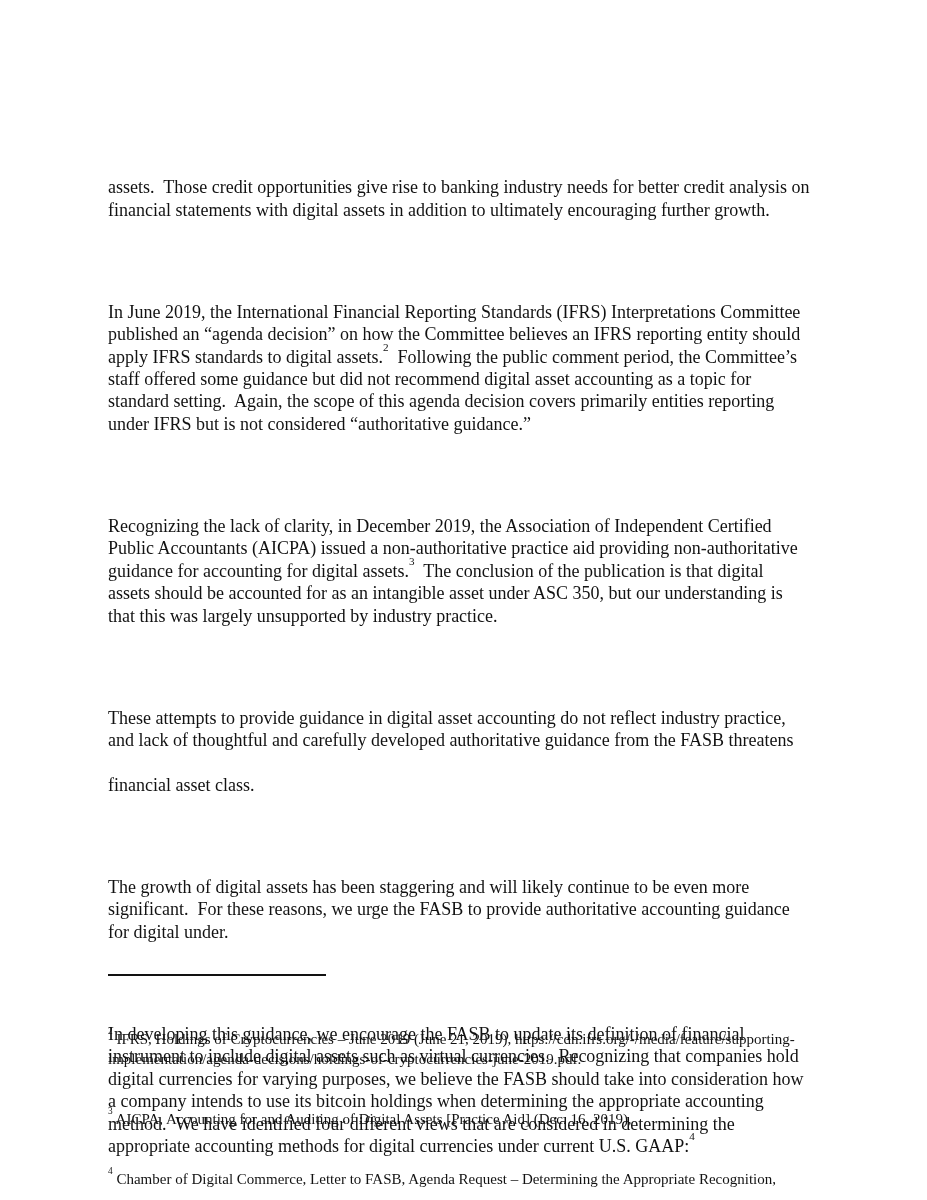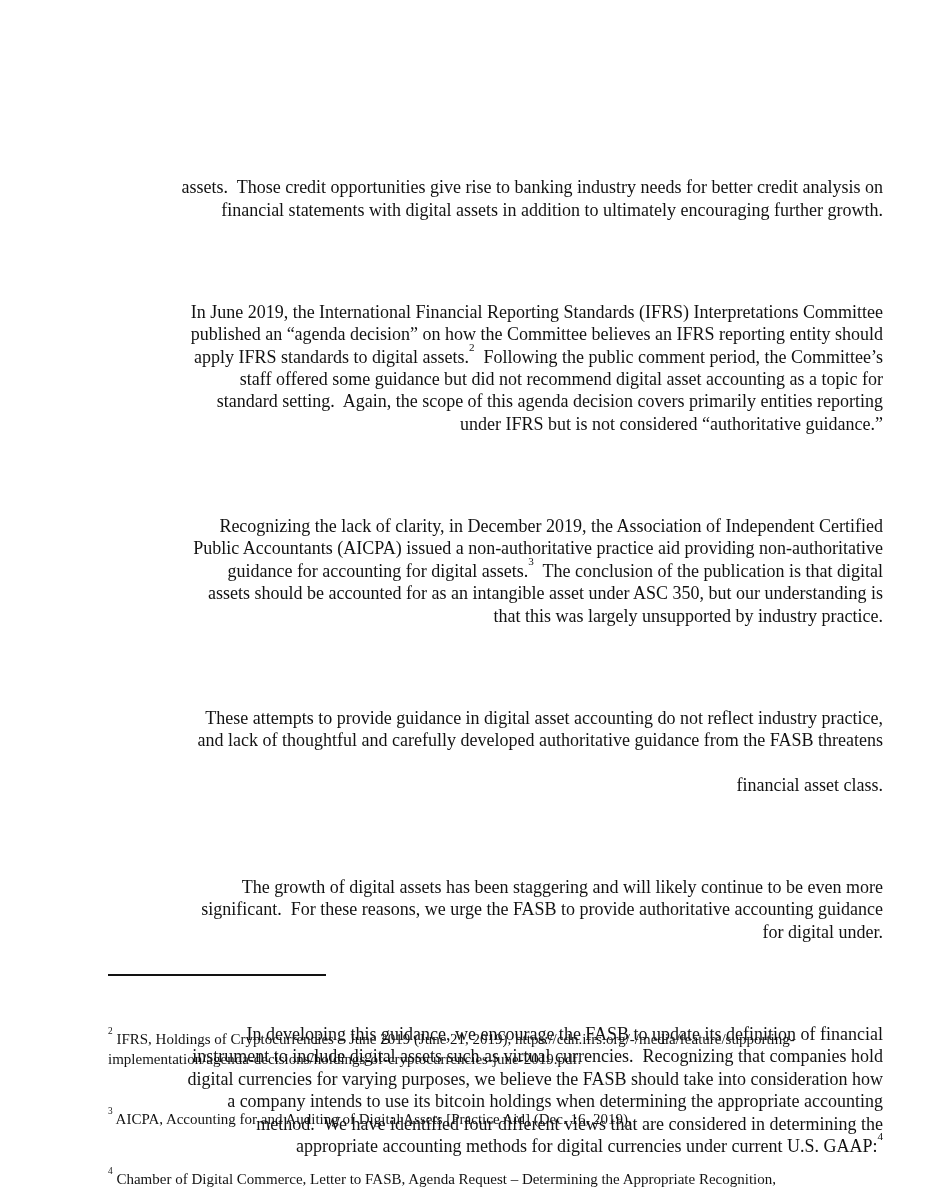--- a/index.html
+++ b/index.html
@@ -21,21 +21,20 @@
     left: 108px;
     top: 109px;
     width: 775px;
     font-size: 18px;
     line-height: 22.4px;
     white-space: pre;
   }
   .para {
     margin: 0 0 12.5px 0;
     padding: 0;
-    text-align: right;
   }
   sup.fn-ref {
     font-size: 0.62em;
     line-height: 0;
     position: relative;
     top: -0.45em;
   }
   .footnotes {
     position: absolute;
     left: 108px;

